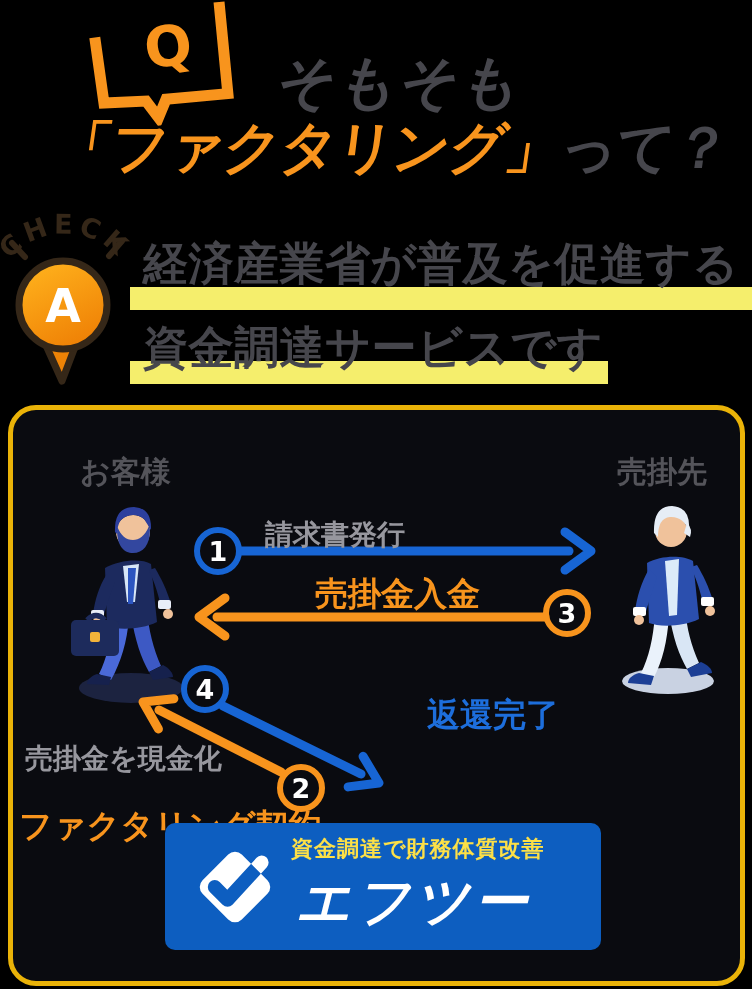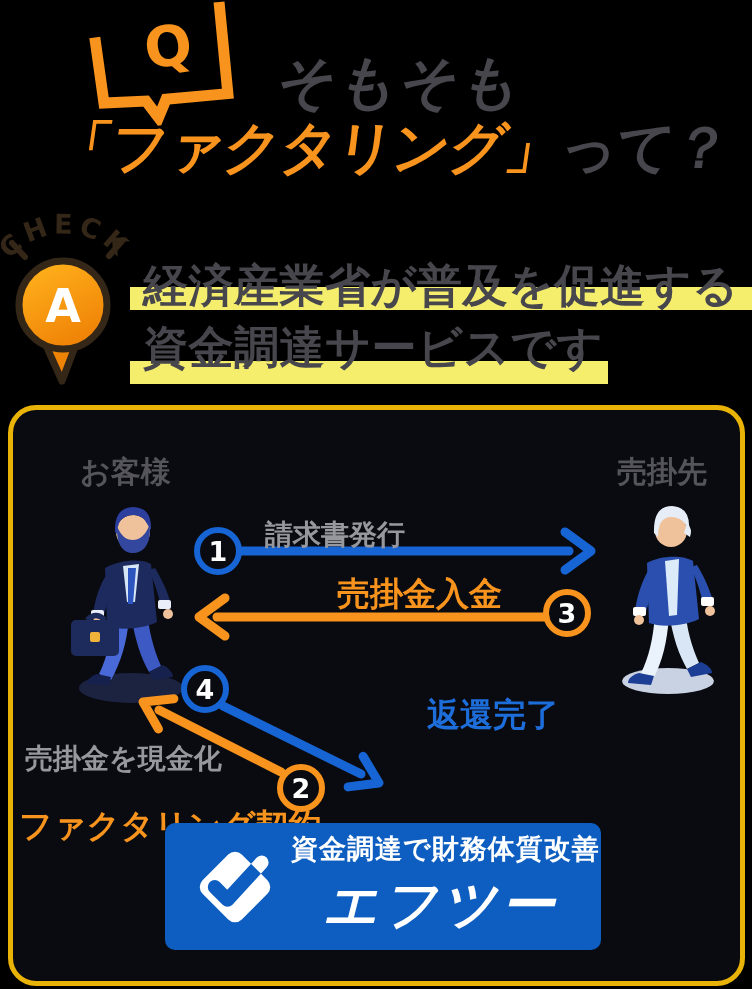--- a/index.html
+++ b/index.html
@@ -16,21 +16,21 @@
     letter-spacing:-2px;transform:skewX(-8deg);white-space:nowrap;}
   .q-line2 .hl{color:#f8941d;}
   .q-line2 .rest{color:#46464c;}
 
   
   .check-badge{position:absolute;left:0;top:205px;width:135px;height:185px;}
   .a-letter{position:absolute;left:38px;top:279px;width:50px;text-align:center;
     font-size:46px;font-weight:900;color:#fff;}
   .ans-line{position:absolute;left:143px;font-size:45px;font-weight:900;color:#46464c;
     letter-spacing:0.5px;white-space:nowrap;z-index:2;}
-  .ans-line.l1{top:256px;text-align:right;}
+  .ans-line.l1{top:234px;text-align:right;}
   .ans-line.l2{top:318px;}
   .ans-hl{position:absolute;background:#f5ee6c;height:23px;z-index:1;}
   .ans-hl.h1{left:130px;top:287px;width:622px;}
   .ans-hl.h2{left:130px;top:361px;width:478px;}
 
   
   .panel{position:absolute;left:8px;top:405px;width:727px;height:571px;
     border:5px solid #eab308;border-radius:28px;background:#0a0b10;}
   .actor-label{position:absolute;font-size:30px;font-weight:800;color:#54545a;white-space:nowrap;}
   .actor-label.left{left:67px;top:42px;}
@@ -49,32 +49,32 @@
   .sc3{left:530px;top:179px;}
   .sc4{left:168px;top:255px;}
   .sc2{left:264px;top:354px;}
 
   .lab{position:absolute;white-space:nowrap;}
   .lab.small{font-size:28px;font-weight:700;color:#97979e;}
   .lab.big-blue{font-size:33px;font-weight:900;color:#1d6edb;}
   .lab.big-orange{font-size:33px;font-weight:900;color:#f8941d;}
   .s1-small{left:252px;top:106px;}
   .s1-big{left:378px;top:94px;}
-  .s3-big{left:302px;top:162px;margin-left:22px;}
+  .s3-big{left:302px;top:162px;}
   .s4-small{left:278px;top:294px;}
   .s4-big{left:414px;top:283px;font-size:36px;}
   .s2-small{left:12px;top:330px;}
   .s2-big{left:6px;top:355px;font-size:29px;margin-top:39px;}
 
   
   .banner{position:absolute;left:152px;top:413px;width:436px;height:127px;border-radius:10px;
     background:#0d5ec0;display:flex;align-items:center;cursor:pointer;}
   .banner .mark{width:96px;height:96px;margin-left:22px;flex:0 0 auto;}
   .banner .txt{margin-left:8px;display:flex;flex-direction:column;align-items:center;}
-  .tagline{font-size:27px;font-weight:700;color:#ffffff;letter-spacing:1px;white-space:nowrap;}
+  .tagline{font-size:22px;font-weight:700;color:#fde047;letter-spacing:1px;white-space:nowrap;}
   .brand{font-size:54px;font-weight:900;color:#fff;letter-spacing:4px;
     transform:skewX(-14deg);margin-top:2px;white-space:nowrap;}
 </style>
 </head>
 <body>
 
 <div class="stage">
 
   <svg class="q-bubble" viewBox="0 0 165 122">
     <path d="M16,26 L16,92 L58,96 L68,114 L78,97 L140,100 L144,8" fill="none" stroke="#f8941d" stroke-width="11" stroke-linejoin="miter" stroke-linecap="butt"></path>

